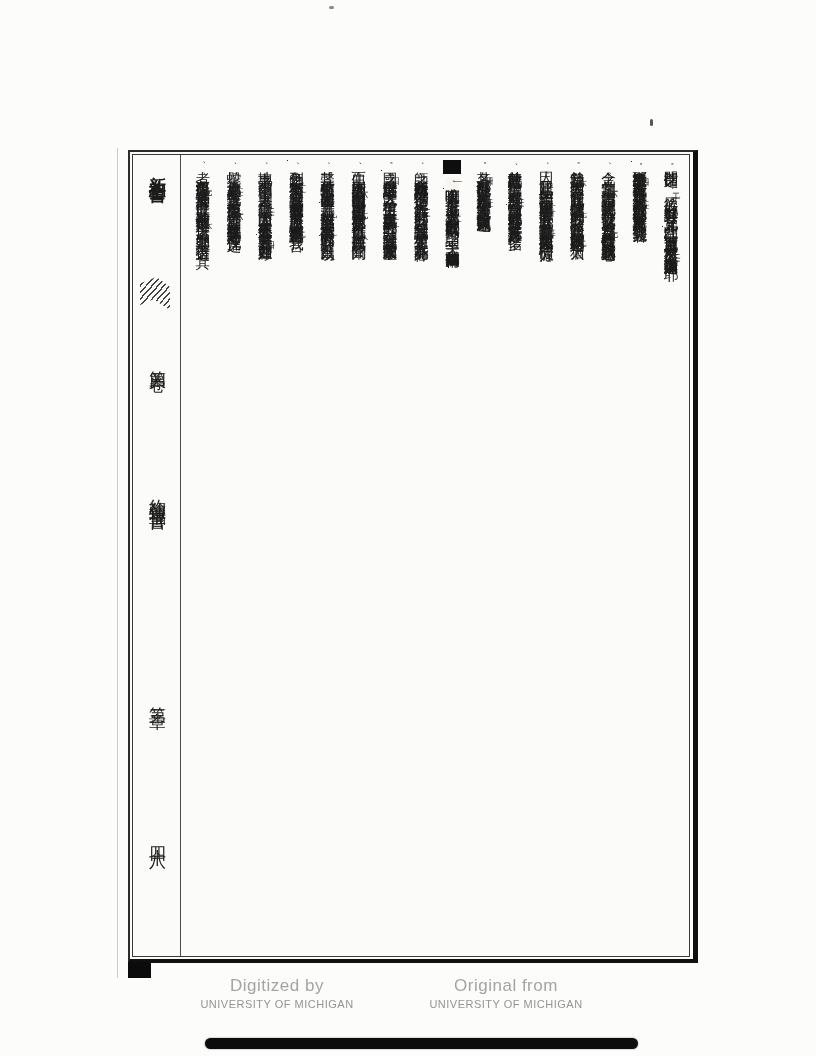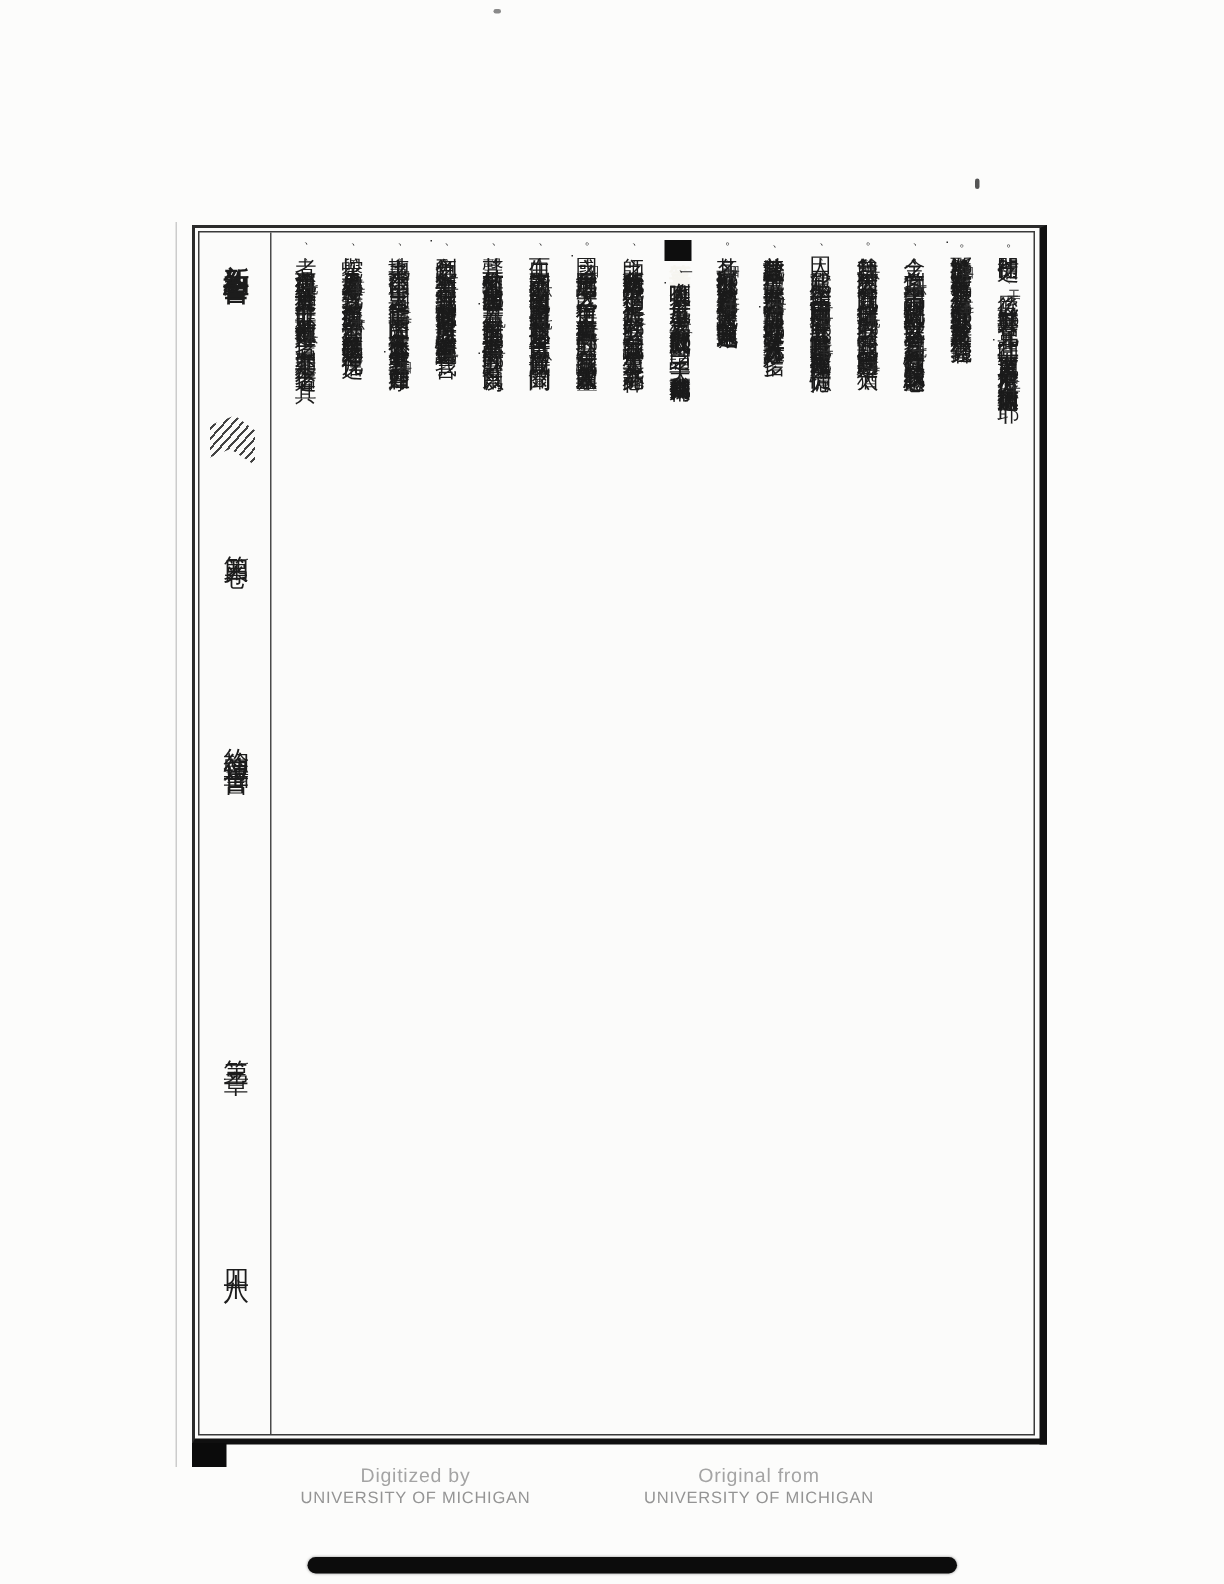--- a/index.html
+++ b/index.html
@@ -39,21 +39,21 @@
   .tab-mark{position:absolute;left:128px;top:962px;width:23px;height:16px;background:#0b0b0b;}
   .speck-a{position:absolute;left:329px;top:6px;width:5px;height:3px;background:#8a8a8a;border-radius:2px;}
   .speck-b{position:absolute;left:650px;top:119px;width:3px;height:7px;background:#555;border-radius:2px;}
   .edge-bar{position:absolute;left:205px;top:1038px;width:433px;height:11px;background:#0c0c0c;
             border-radius:6px;box-shadow:0 0 2px rgba(0,0,0,.45);}
   
   .wm{position:absolute;top:976px;width:260px;text-align:center;
       font-family:"Liberation Sans", sans-serif;color:#a4a4a4;}
   .wm-left{left:147px;}
   .wm-right{left:376px;}
-  .wm .l1{font-size:13px;letter-spacing:.5px;}
+  .wm .l1{font-size:17px;letter-spacing:.5px;}
   .wm .l2{font-size:11px;letter-spacing:.5px;color:#949494;margin-top:2px;}
 </style>
 </head>
 <body>
 
 <div class="page">
 
   <div class="gutter-line"></div>
   <div class="speck-a"></div>
   <div class="speck-b"></div>

